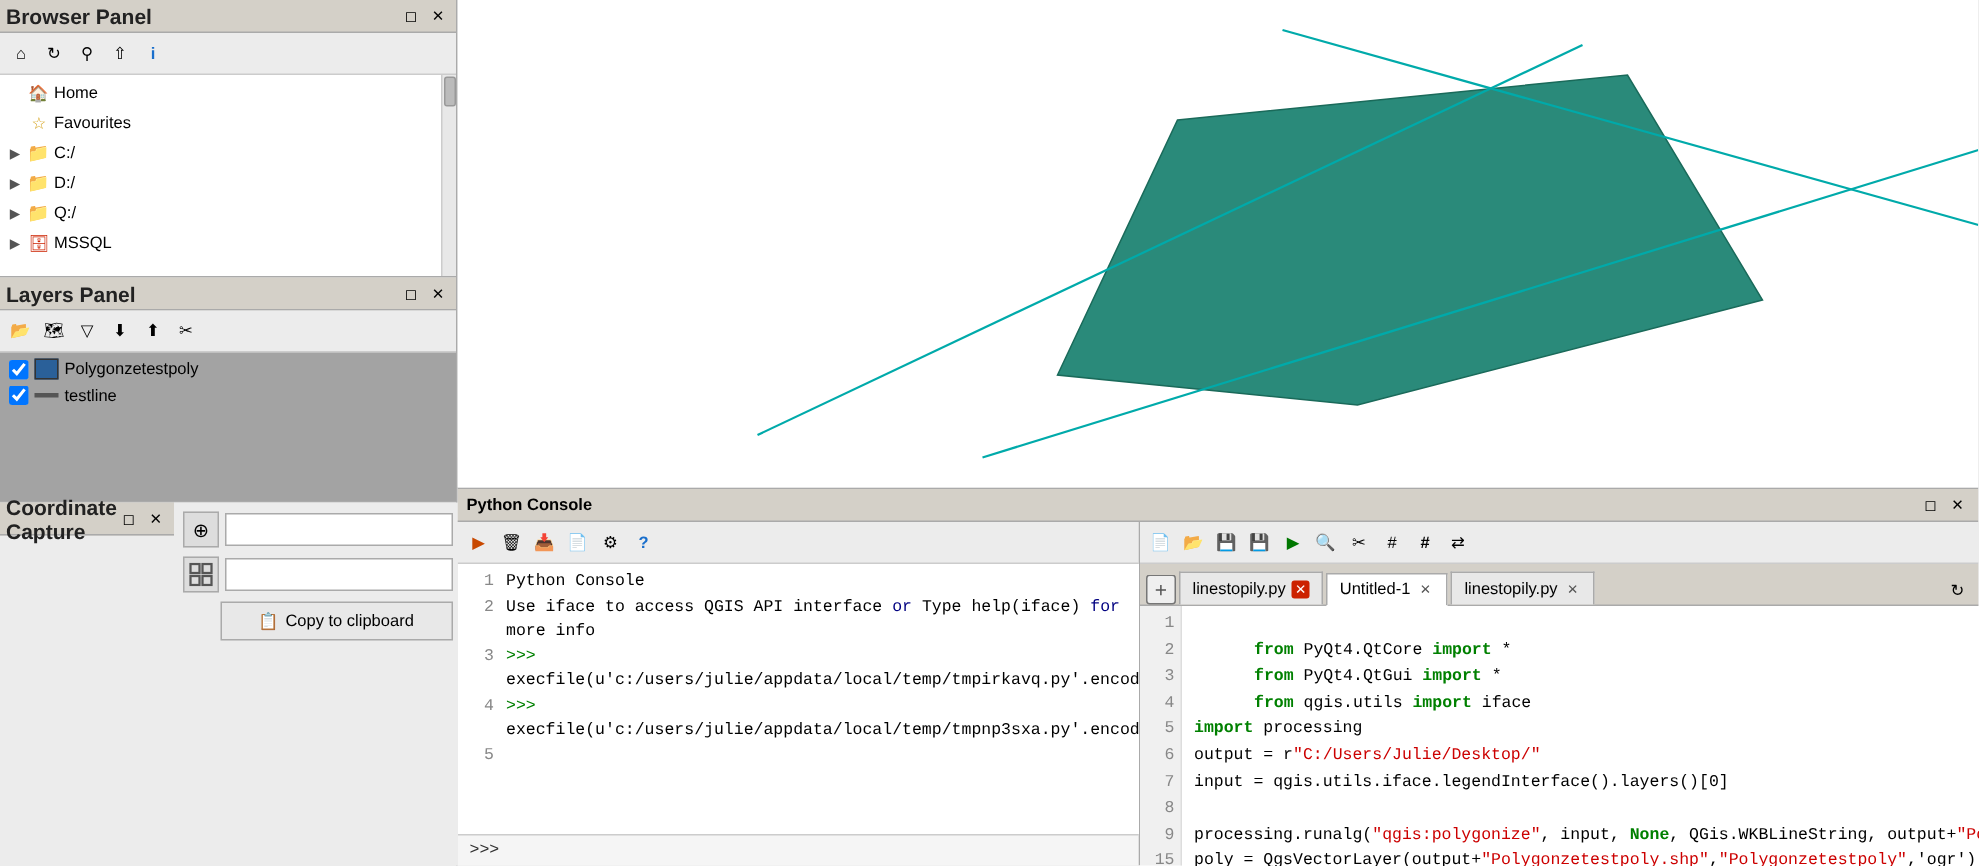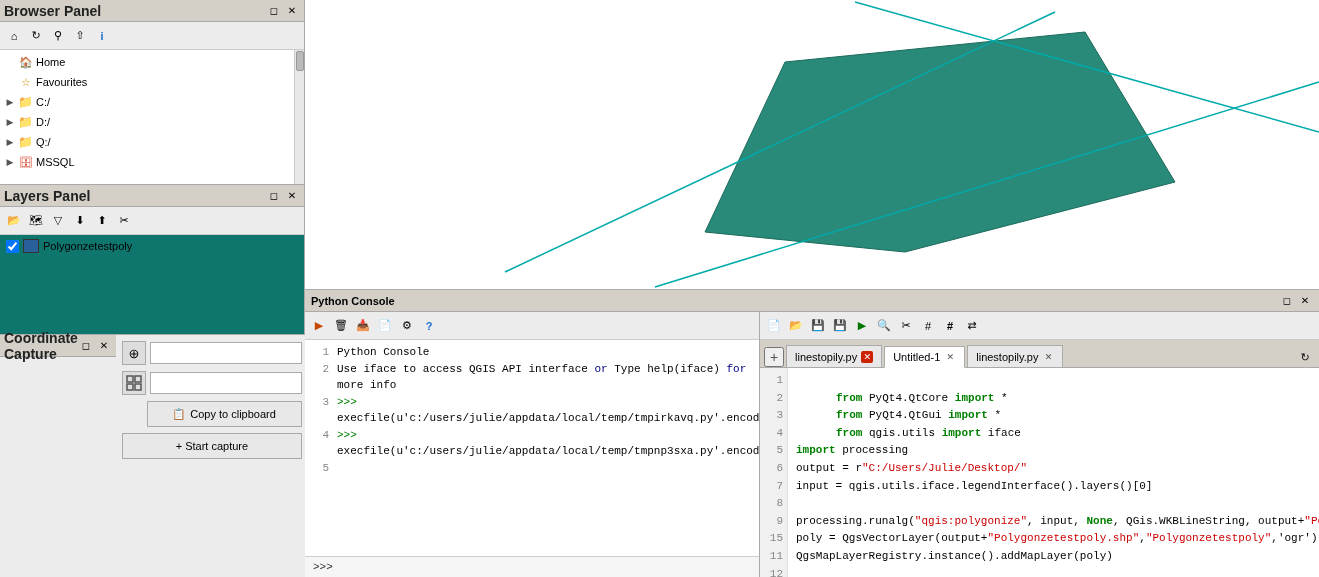--- a/index.html
+++ b/index.html
@@ -21,21 +21,21 @@
     .tree-arrow { width: 12px; height: 12px; display: flex; align-items: center; justify-content: center; font-size: 9px; color: #555; }
     .tree-icon { width: 16px; height: 16px; display: flex; align-items: center; justify-content: center; }
     .folder-icon { color: #d4a017; font-size: 12px; }
     .home-icon { font-size: 11px; }
     .star-icon { color: #d4a017; font-size: 11px; }
     .mssql-icon { color: #cc2200; font-size: 11px; }
 
     
     .layers-panel { display: flex; flex-direction: column; height: 150px; border-bottom: 1px solid #aaa; }
     .layers-toolbar { background: #ececec; border-bottom: 1px solid #ccc; padding: 2px 4px; display: flex; align-items: center; gap: 2px; height: 28px; }
-    .layers-tree { flex: 1; overflow-y: auto; background: #0f766e; padding: 2px 0; }
+    .layers-tree { flex: 1; overflow-y: auto; background: #a3a3a3; padding: 2px 0; }
     .layer-item { display: flex; align-items: center; padding: 2px 6px; font-size: 11px; gap: 4px; cursor: pointer; }
     .layer-checkbox { width: 13px; height: 13px; }
     .layer-swatch-poly { width: 16px; height: 14px; background: #2a6099; border: 1px solid #333; }
     .layer-swatch-line { width: 16px; height: 3px; background: #555; margin: 5px 0; border: none; }
 
     
     .coord-panel { display: flex; flex-direction: row; flex: 1; }
     .coord-content { flex: 1; background: #ececec; padding: 6px; display: flex; flex-direction: column; gap: 6px; }
     .coord-row { display: flex; align-items: center; gap: 4px; }
     .coord-icon { width: 24px; height: 24px; display: flex; align-items: center; justify-content: center; border: 1px solid #aaa; background: #ddd; cursor: pointer; font-size: 13px; }
@@ -45,21 +45,21 @@
     .copy-btn { width: 100%; height: 26px; background: #e8e8e8; border: 1px solid #aaa; cursor: pointer; font-size: 11px; display: flex; align-items: center; justify-content: center; gap: 4px; }
     .start-capture-btn { width: 100%; height: 26px; background: #e8e8e8; border: 1px solid #aaa; cursor: pointer; font-size: 11px; display: flex; align-items: center; justify-content: center; gap: 4px; }
 
     
     .main-area { flex: 1; display: flex; flex-direction: column; overflow: hidden; }
 
     
     .map-canvas { flex: 1; background: white; position: relative; overflow: hidden; min-height: 200px; }
 
     
-    .python-area { height: 288px; display: flex; flex-direction: column; border-top: 1px solid #aaa; }
+    .python-area { height: 252px; display: flex; flex-direction: column; border-top: 1px solid #aaa; }
     .python-header { background: #d4d0c8; border-bottom: 1px solid #aaa; padding: 2px 6px; display: flex; align-items: center; justify-content: space-between; height: 22px; }
     .python-title { font-size: 11px; font-weight: bold; }
     .python-body { display: flex; flex: 1; overflow: hidden; }
 
     
     .console-left { width: 455px; display: flex; flex-direction: column; border-right: 1px solid #aaa; flex-shrink: 0; }
     .console-toolbar { background: #ececec; border-bottom: 1px solid #ccc; padding: 2px 4px; display: flex; align-items: center; gap: 2px; height: 28px; }
     .console-output { flex: 1; background: white; padding: 4px 8px; overflow-y: auto; font-family: 'Courier New', monospace; font-size: 11px; line-height: 1.5; }
     .console-output .line { display: flex; gap: 0; }
     .line-num { color: #888; width: 16px; text-align: right; margin-right: 8px; flex-shrink: 0; }
@@ -164,20 +164,27 @@
       <button class="toolbar-btn">⬇</button>
       <button class="toolbar-btn">⬆</button>
       <button class="toolbar-btn">✂</button>
     </div>
     <div class="layers-tree">
       <div class="layer-item">
         <input type="checkbox" class="layer-checkbox" checked="" style="">
         <div class="layer-swatch-poly"></div>
         <span>Polygonzetestpoly</span>
       </div>
+      <div class="layer-item">
+        <input type="checkbox" class="layer-checkbox" checked="" style="">
+        <div style="width:16px;display:flex;align-items:center;">
+          <div class="layer-swatch-line" style="width:16px;"></div>
+        </div>
+        <span>testline</span>
+      </div>
     </div>
   </div>
 
   <div class="coord-panel">
     <div class="panel-header">
       <span class="panel-title">Coordinate Capture</span>
       <div class="panel-header-icons">
         <span class="header-icon">◻</span>
         <span class="header-icon">✕</span>
       </div>
@@ -198,23 +205,20 @@
         </div>
         <input type="text" class="coord-input" placeholder="" style="">
       </div>
       <div class="coord-row">
         <div style="width:24px;"></div>
         <button class="copy-btn">
           <span>📋</span>
           <span>Copy to clipboard</span>
         </button>
       </div>
-      <button class="start-capture-btn">
-        <span>+ Start capture</span>
-      </button>
     </div>
   </div>
 
 </div>
 
 <div class="main-area">
 
   <div class="map-canvas">
     <svg class="map-svg" viewBox="0 0 1014 285" preserveAspectRatio="xMidYMid meet">
       <rect width="1014" height="285" fill="white"></rect>

